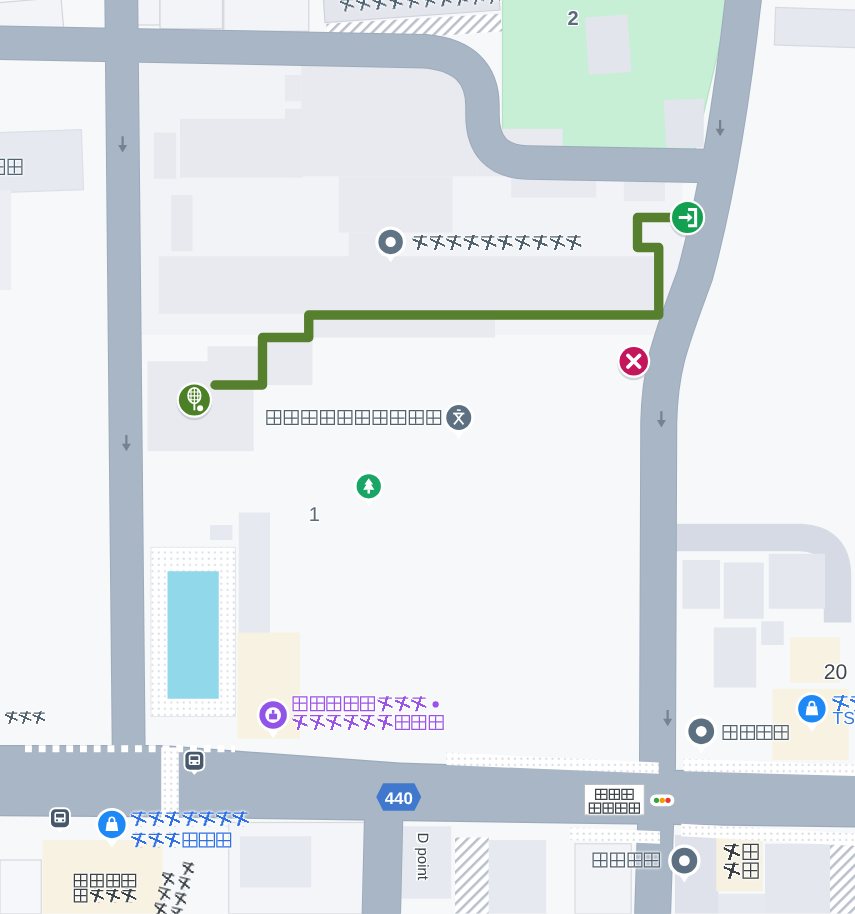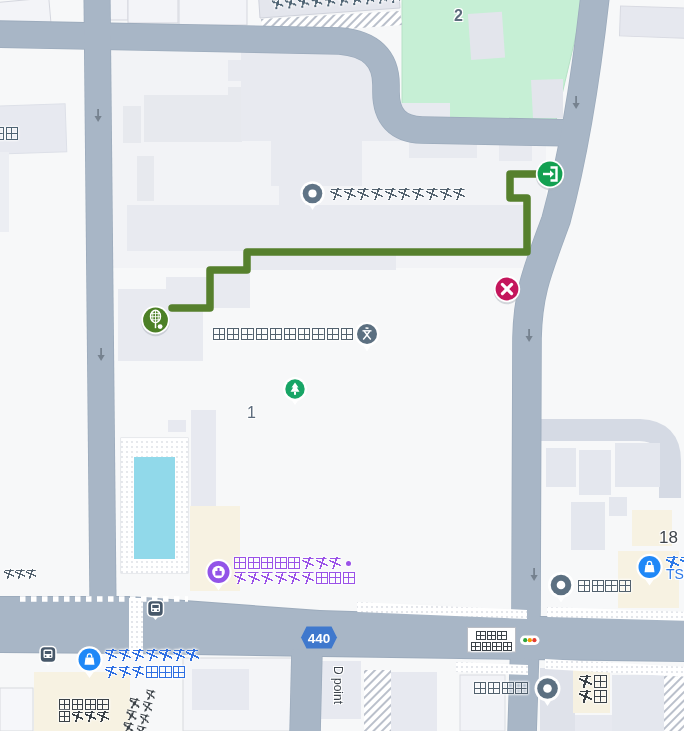--- a/index.html
+++ b/index.html
@@ -483,13 +483,13 @@
       <i class="kn" style="width:10.5px;height:10.5px;color:#3a4147"></i>
     </div>
 </div>
 
 <div class="latin" style="left:331px;top:666px;color:#3c434b;font-size:12px;writing-mode:vertical-rl">D point</div>
 
 <div class="latin" style="left:454px;top:7px;color:#5c6b7c;font-size:16px;font-weight:600">2</div>
 
 <div class="latin" style="left:247px;top:404px;color:#5c6b7c;font-size:16px">1</div>
 
-<div class="latin" style="left:659px;top:528px;color:#40464d;font-size:17px">18</div>
+<div class="latin" style="left:659px;top:528px;color:#40464d;font-size:17px">20</div>
 
 </body></html>

